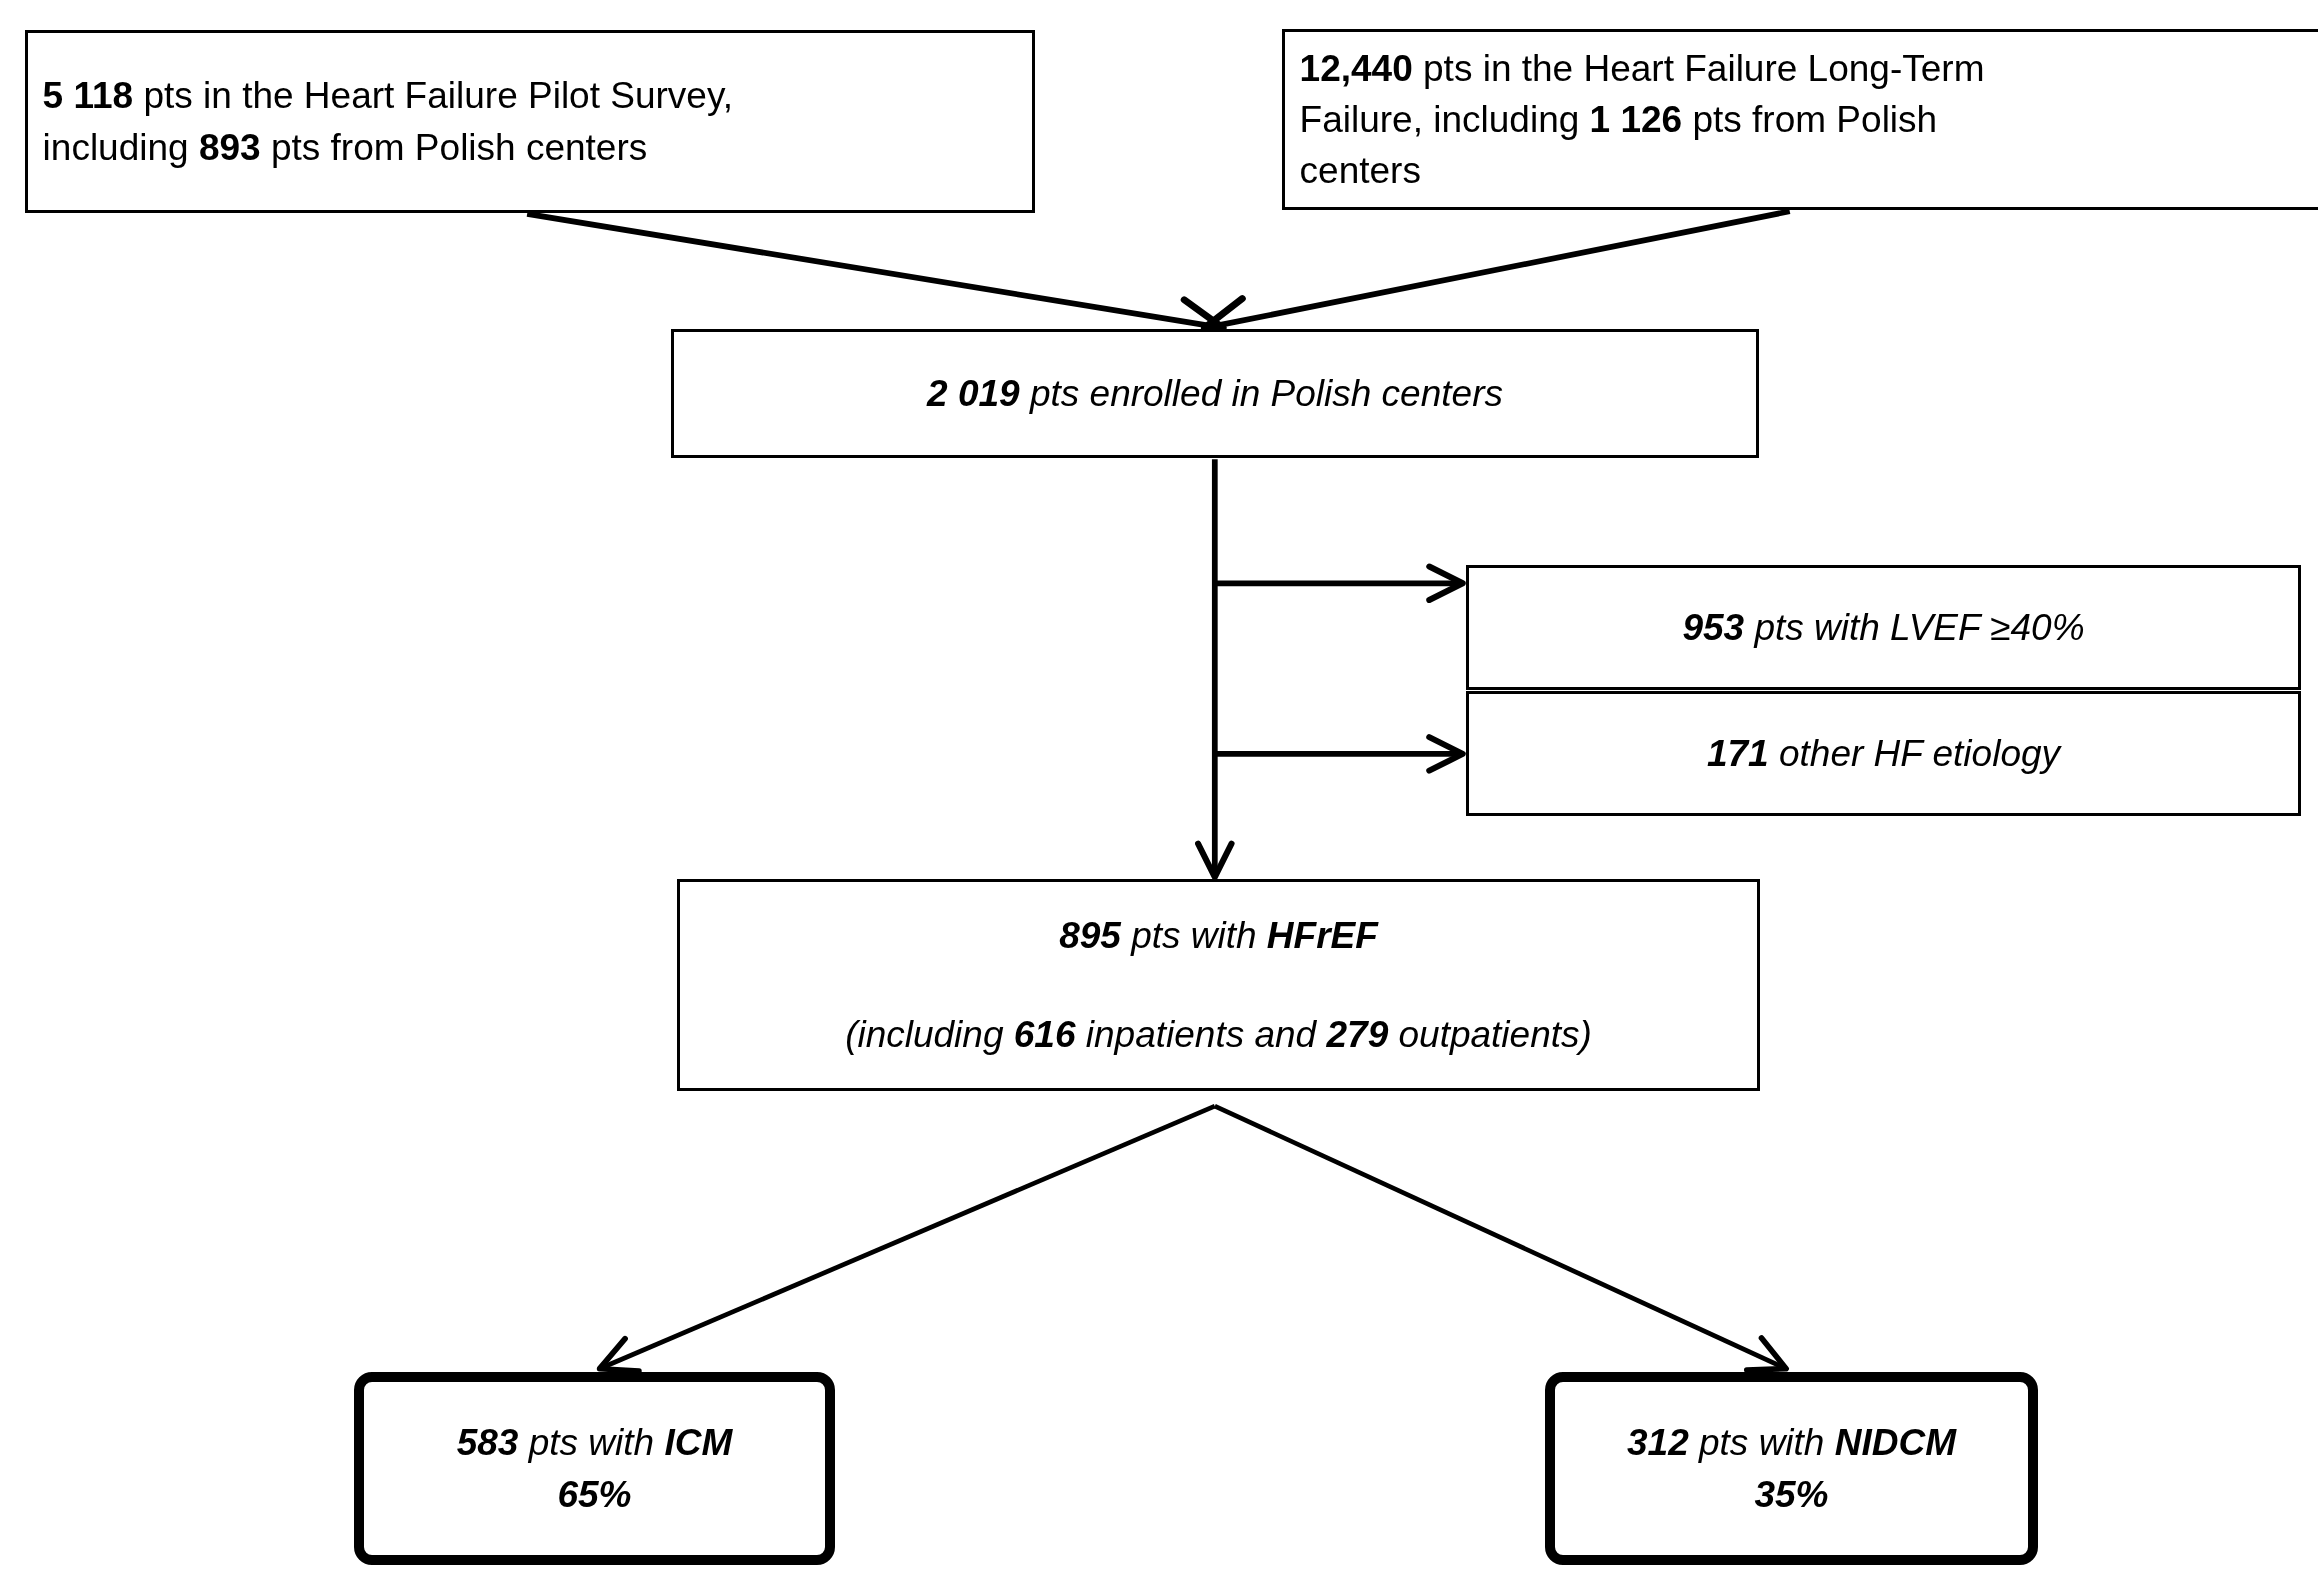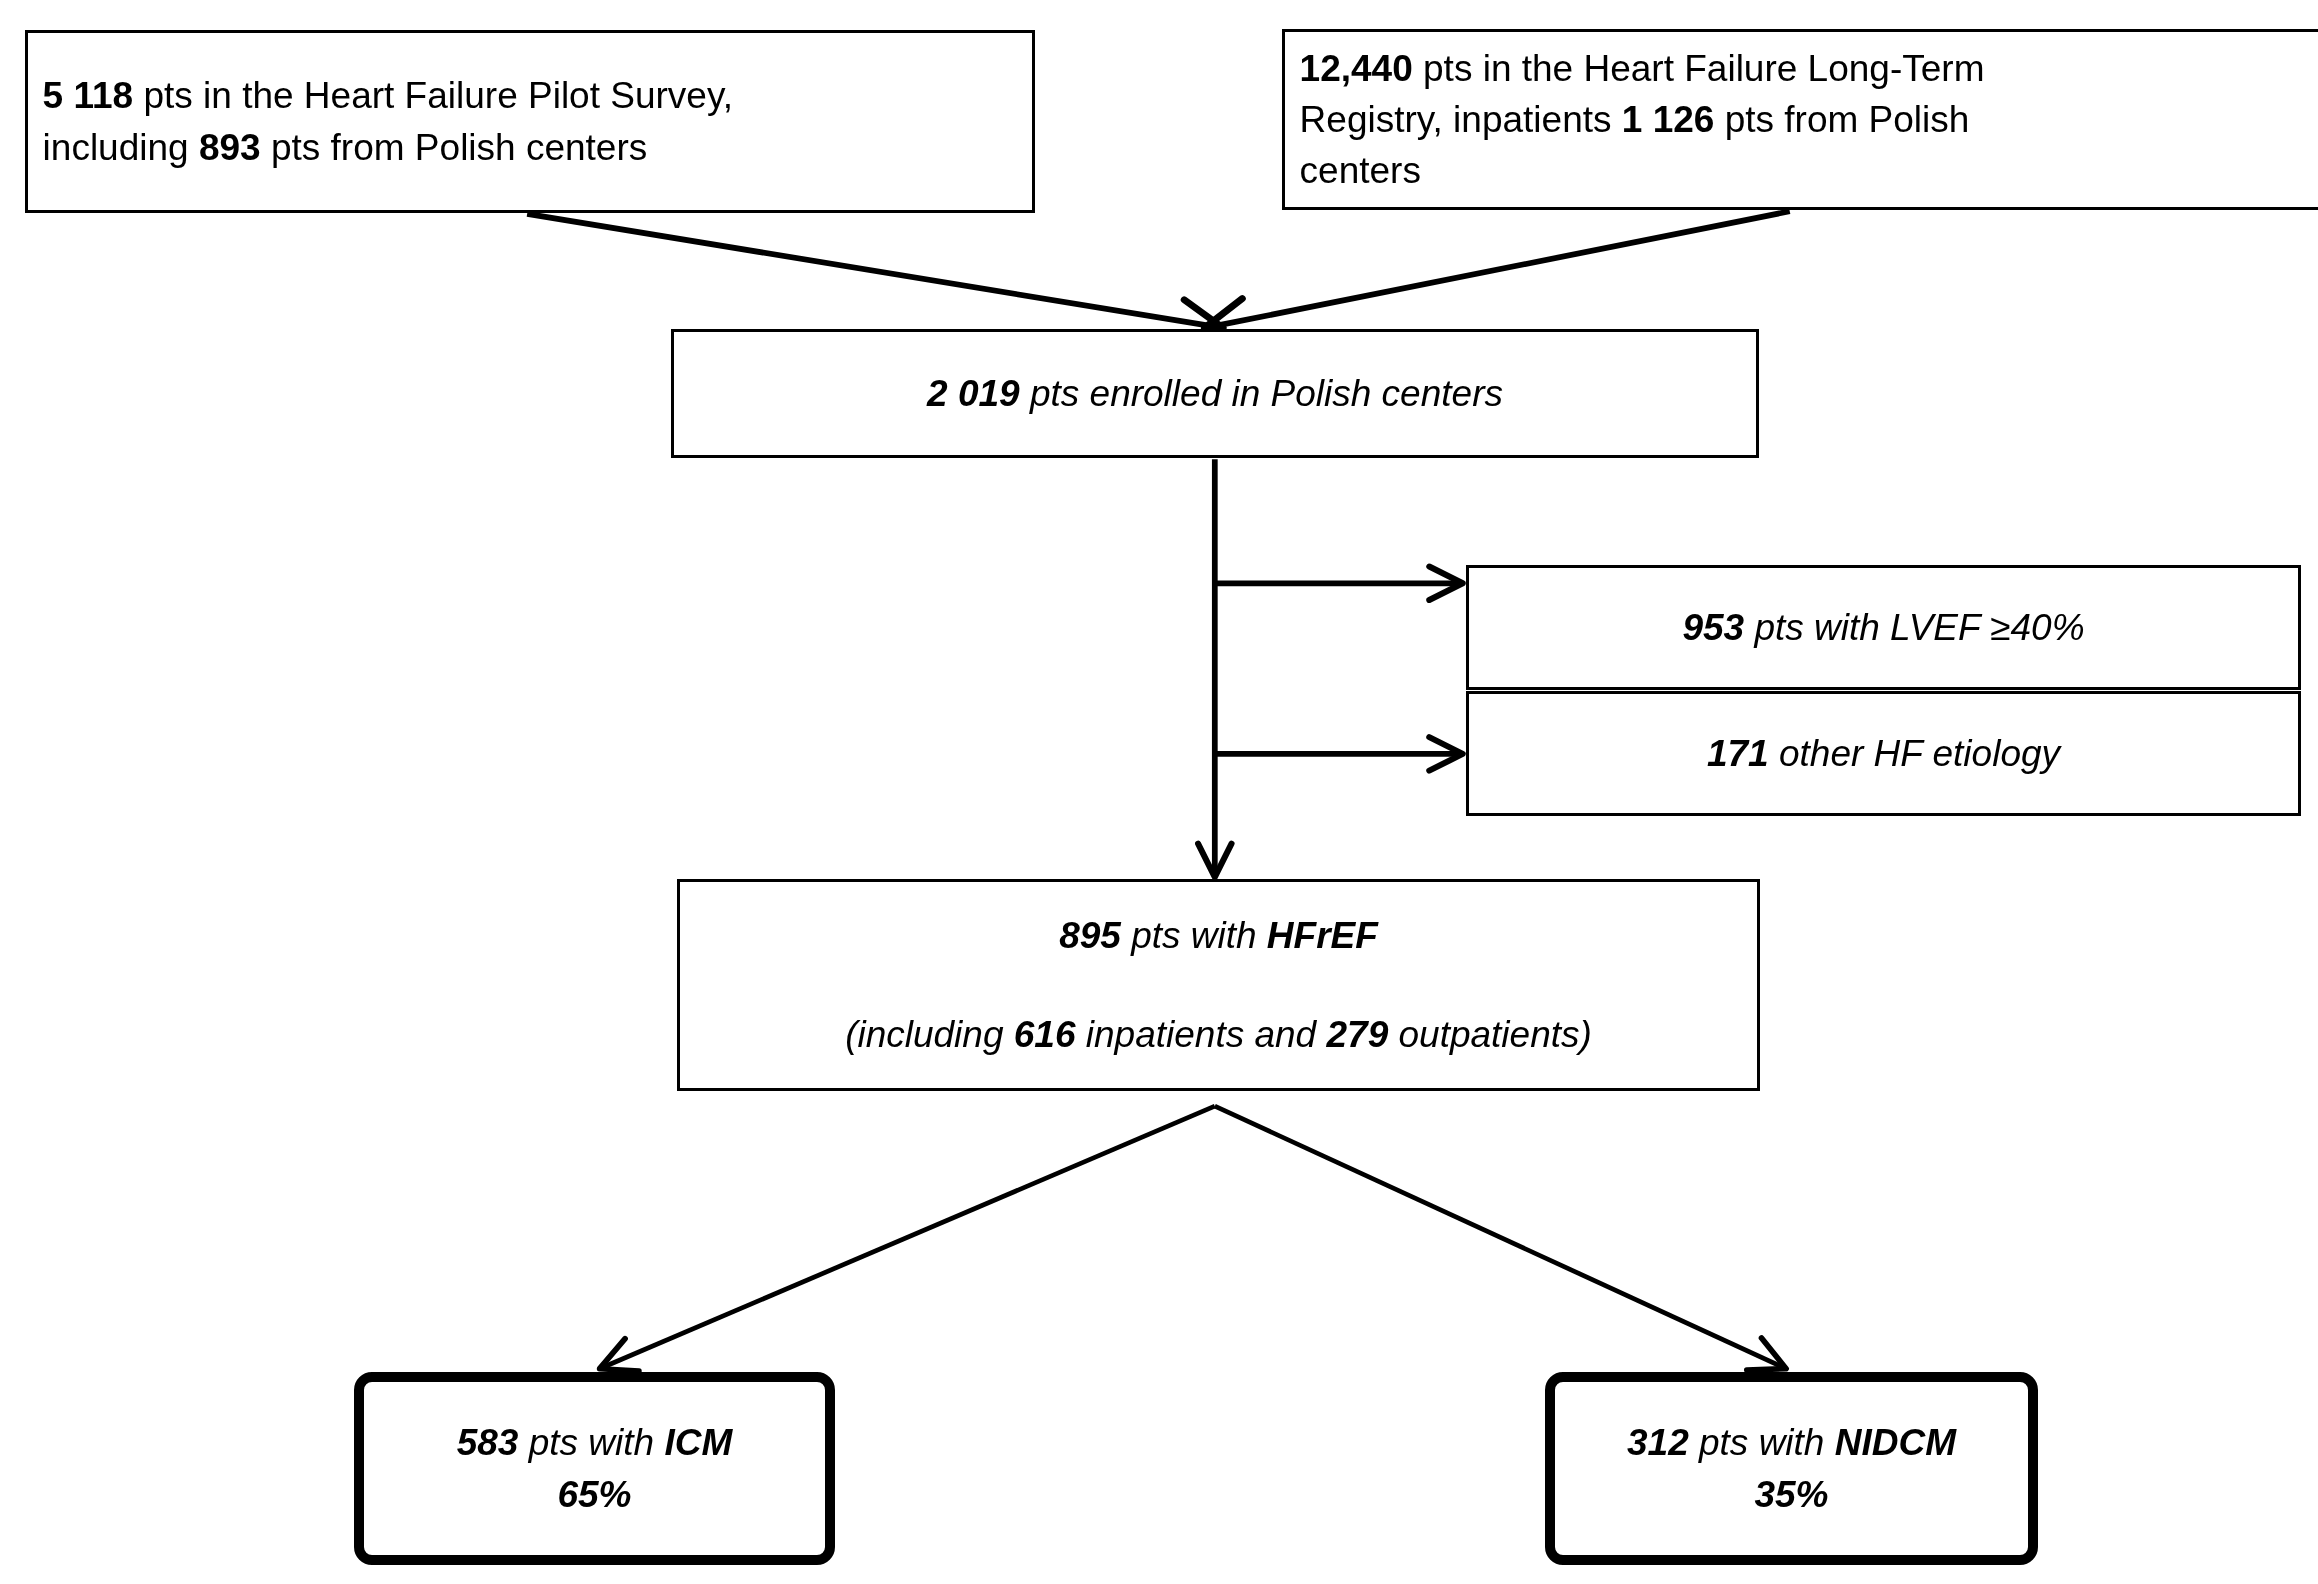--- a/index.html
+++ b/index.html
@@ -83,21 +83,21 @@
 
     <line x1="2328" y1="2120" x2="3420" y2="2622" stroke="#000000" stroke-width="9" marker-end="url(#arrowOpen)"></line>
   </svg>
 
 <div class="node align-left" style="left: 25px; top: 30px; width: 1010px; height: 183px; border-color: rgb(0, 0, 0);">
       <div class="node-line"><span class="b">5 118</span><span> pts in the Heart Failure Pilot Survey,</span></div>
       <div class="node-line"><span>including </span><span class="b">893</span><span> pts from Polish centers</span></div>
     </div>
     <div class="node align-left" style="left: 1282px; top: 29px; width: 1184px; height: 181px; border-color: rgb(0, 0, 0);">
       <div class="node-line"><span class="b">12,440</span><span> pts in the Heart Failure Long-Term</span></div>
-      <div class="node-line"><span>Registry, inpatients </span><span class="b">1 126</span><span> pts from Polish</span></div>
+      <div class="node-line"><span>Failure, including </span><span class="b">1 126</span><span> pts from Polish</span></div>
       <div class="node-line"><span>centers</span></div>
     </div>
     <div class="node align-center" style="left: 671px; top: 329px; width: 1088px; height: 129px; border-color: rgb(0, 0, 0);">
       <div class="node-line"><span class="b">2 019</span><span> pts enrolled in Polish centers</span></div>
     </div>
     <div class="node align-center" style="left: 1466px; top: 521px; width: 835px; height: 125px; border-color: rgb(0, 0, 0); margin-top: 44px;">
       <div class="node-line"><span class="b">953</span><span> pts with LVEF ≥40%</span></div>
     </div>
     <div class="node align-center" style="left: 1466px; top: 691px; width: 835px; height: 125px; border-color: rgb(0, 0, 0);">
       <div class="node-line"><span class="b">171</span><span> other HF etiology</span></div>

